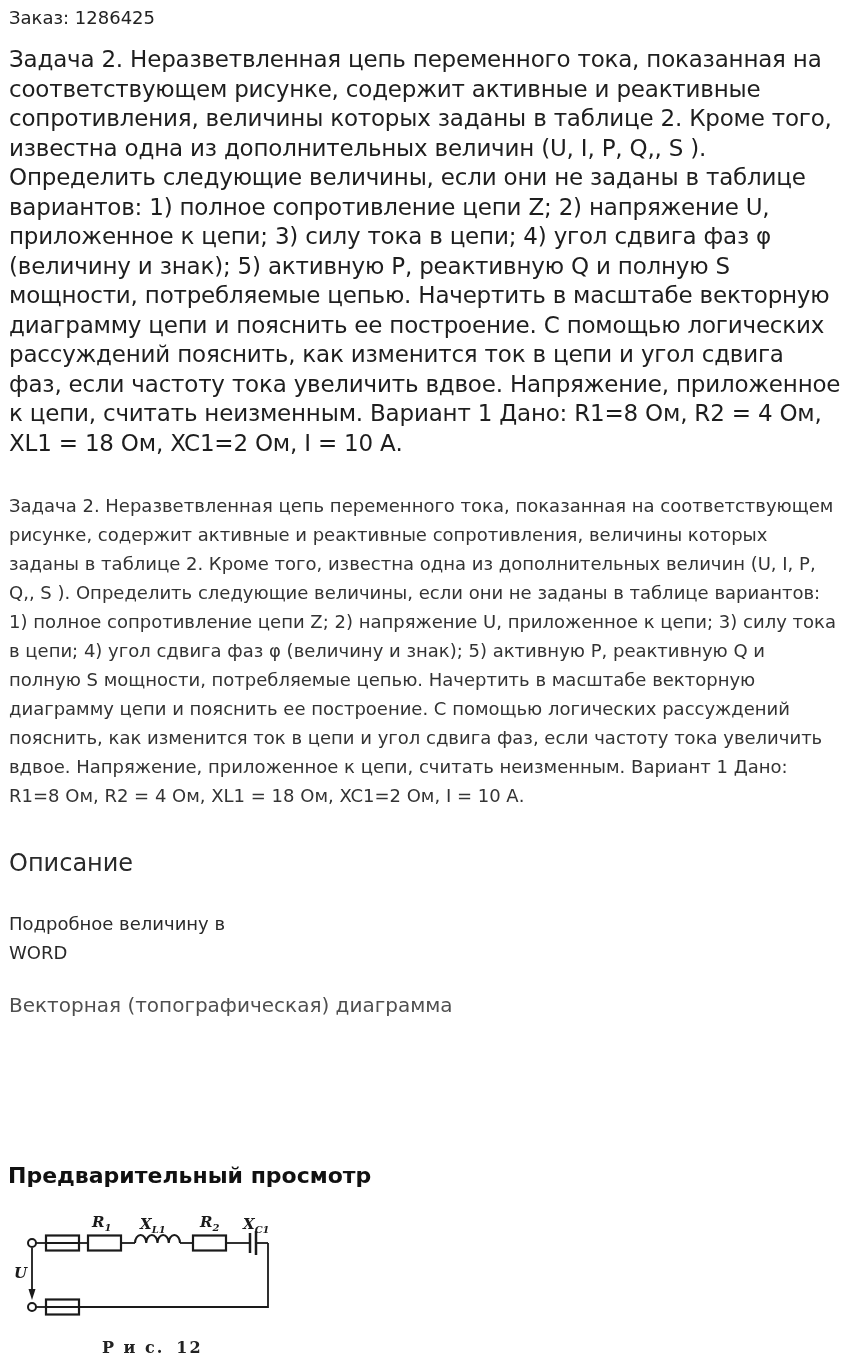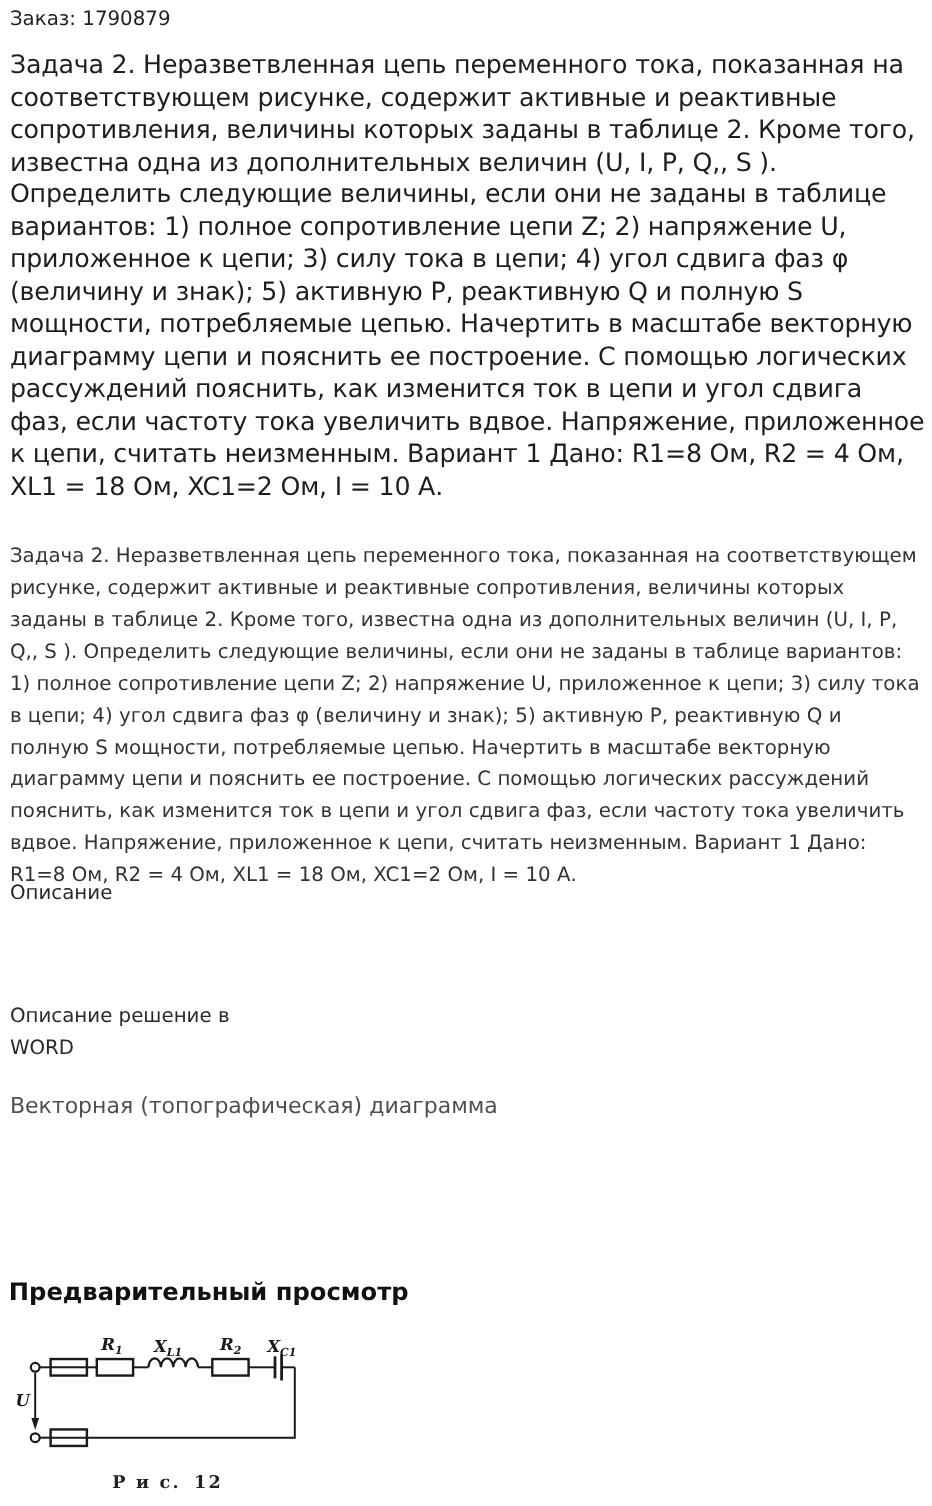--- a/index.html
+++ b/index.html
@@ -30,22 +30,22 @@
     letter-spacing: -0.2px;
   }
   #task-small {
     left: 9px; top: 491px;
     width: 828px;
     font-size: 18px;
     line-height: 29px;
     color: #333333;
   }
   #description-label {
-    left: 9px; top: 801px;
-    font-size: 18px;
+    left: 9px; top: 849px;
+    font-size: 24px;
     color: #2a2a2a;
     text-align: center;
   }
   #solution-note {
     left: 9px; top: 909px;
     font-size: 18px;
     line-height: 29px;
     color: #2a2a2a;
     white-space: pre-line;
   }
@@ -80,29 +80,29 @@
   .fig-caption {
     font-weight: bold;
     font-size: 16px;
     letter-spacing: 2px;
     fill: #222222;
   }
 </style>
 </head>
 <body>
 
-<div class="abs" id="order-label">Заказ: 1790879</div>
+<div class="abs" id="order-label">Заказ: 1286425</div>
 
 <div class="abs" id="task-large">Задача 2. Неразветвленная цепь переменного тока, показанная на соответствующем рисунке, содержит активные и реактивные сопротивления, величины которых заданы в таблице 2. Кроме того, известна одна из дополнительных величин (U, I, P, Q,, S ). Определить следующие величины, если они не заданы в таблице вариантов: 1) полное сопротивление цепи Z; 2) напряжение U, приложенное к цепи; 3) силу тока в цепи; 4) угол сдвига фаз φ (величину и знак); 5) активную P, реактивную Q и полную S мощности, потребляемые цепью. Начертить в масштабе векторную диаграмму цепи и пояснить ее построение. С помощью логических рассуждений пояснить, как изменится ток в цепи и угол сдвига фаз, если частоту тока увеличить вдвое. Напряжение, приложенное к цепи, считать неизменным. Вариант 1 Дано: R1=8 Ом, R2 = 4 Ом, XL1 = 18 Ом, XC1=2 Ом, I = 10 А.</div>
 
 <div class="abs" id="task-small">Задача 2. Неразветвленная цепь переменного тока, показанная на соответствующем рисунке, содержит активные и реактивные сопротивления, величины которых заданы в таблице 2. Кроме того, известна одна из дополнительных величин (U, I, P, Q,, S ). Определить следующие величины, если они не заданы в таблице вариантов: 1) полное сопротивление цепи Z; 2) напряжение U, приложенное к цепи; 3) силу тока в цепи; 4) угол сдвига фаз φ (величину и знак); 5) активную P, реактивную Q и полную S мощности, потребляемые цепью. Начертить в масштабе векторную диаграмму цепи и пояснить ее построение. С помощью логических рассуждений пояснить, как изменится ток в цепи и угол сдвига фаз, если частоту тока увеличить вдвое. Напряжение, приложенное к цепи, считать неизменным. Вариант 1 Дано: R1=8 Ом, R2 = 4 Ом, XL1 = 18 Ом, XC1=2 Ом, I = 10 А.</div>
 
 <div class="abs" id="description-label">Описание</div>
 
-<div class="abs" id="solution-note">Описание решение в
+<div class="abs" id="solution-note">Подробное величину в
 WORD</div>
 
 <div class="abs" id="diagram-note">Векторная (топографическая) диаграмма</div>
 
 <div class="abs" id="preview-heading">Предварительный просмотр</div>
 
 <div class="abs" id="circuit-figure">
   <svg width="300" height="169" viewBox="0 0 300 169">
     <g stroke="#1a1a1a" stroke-width="1.8" fill="none">
 

